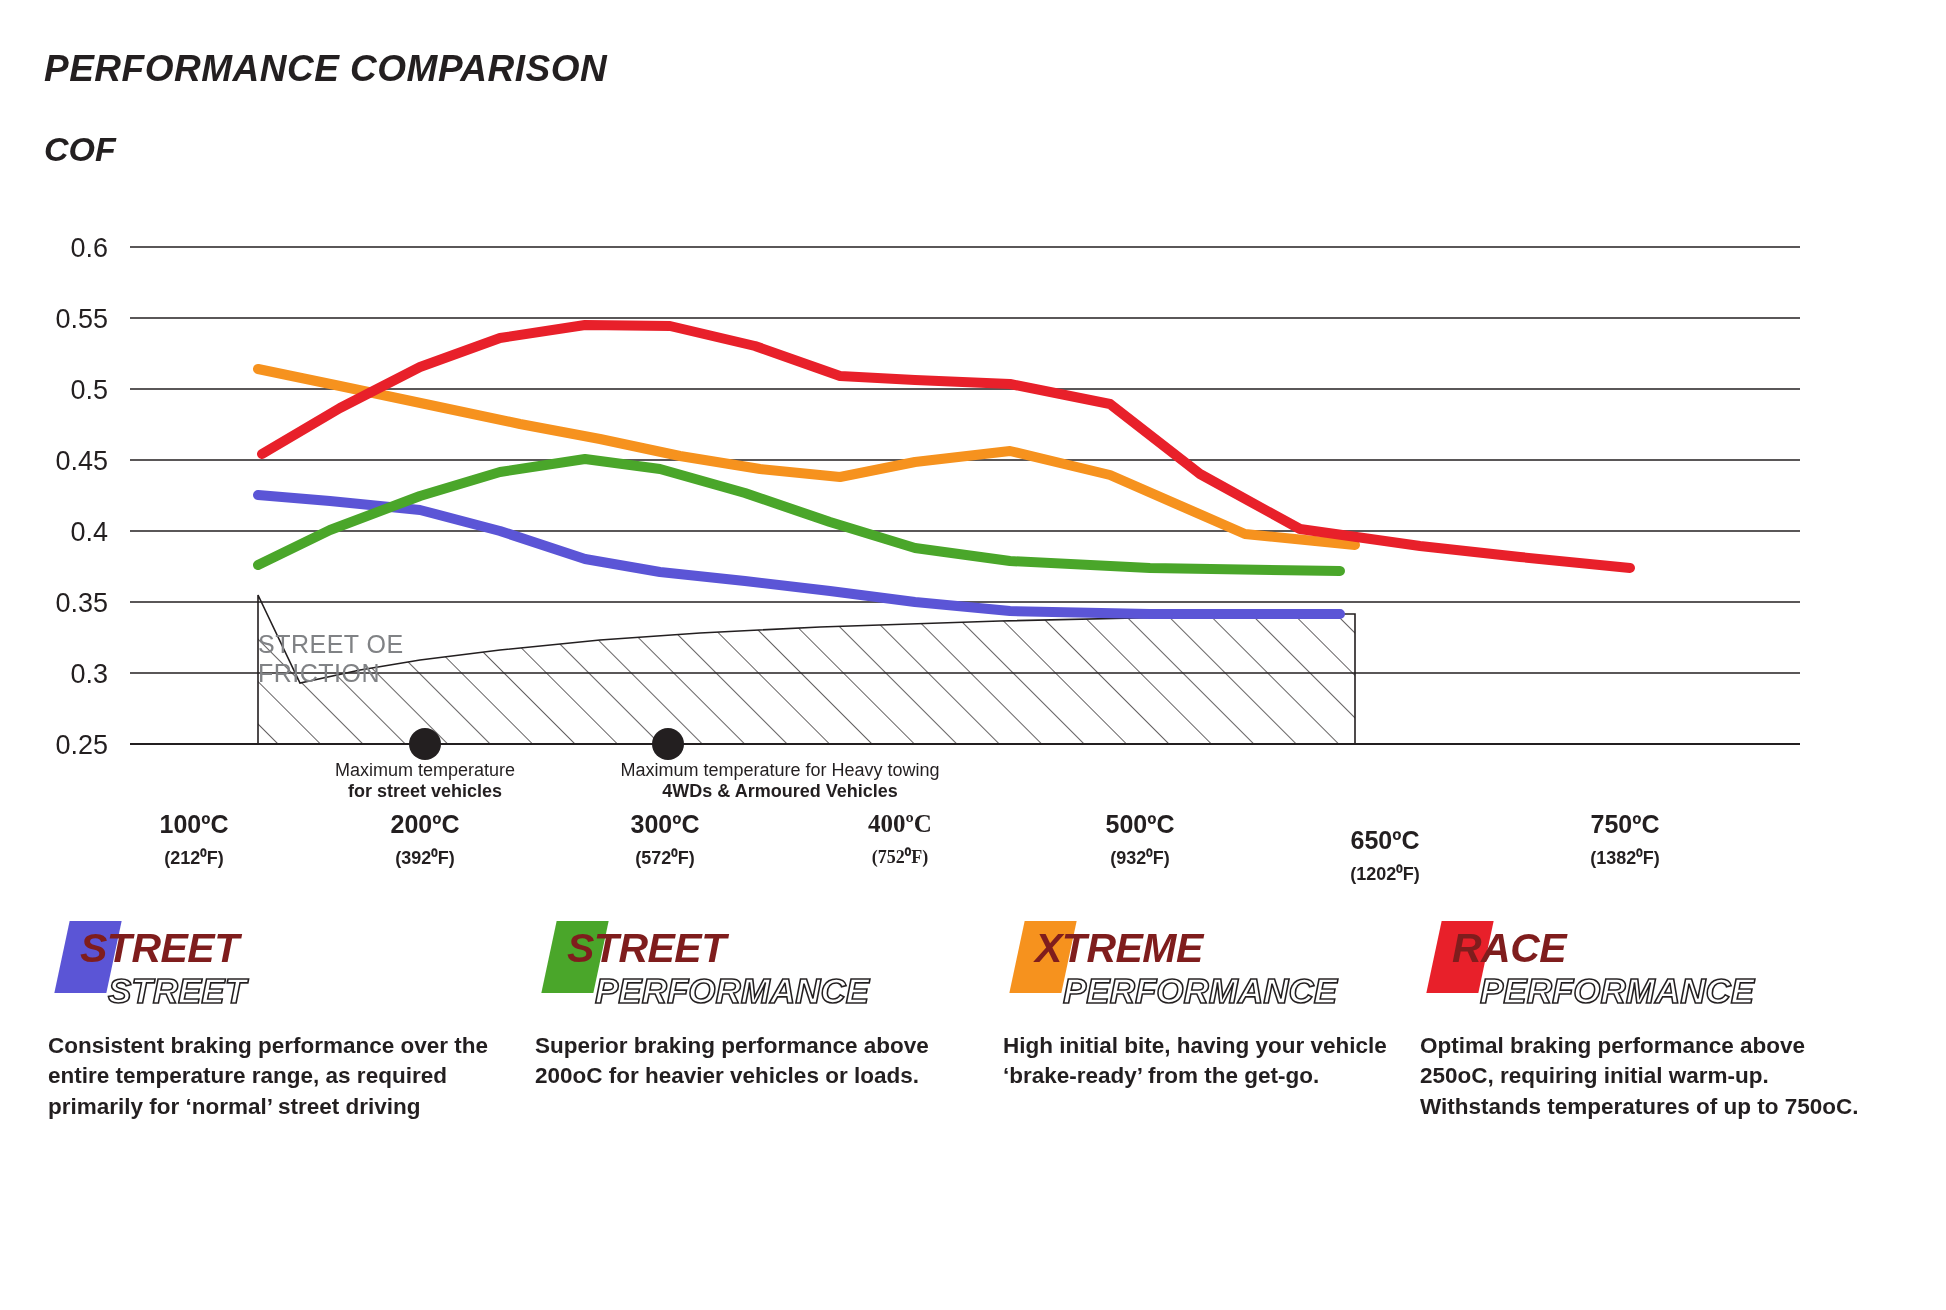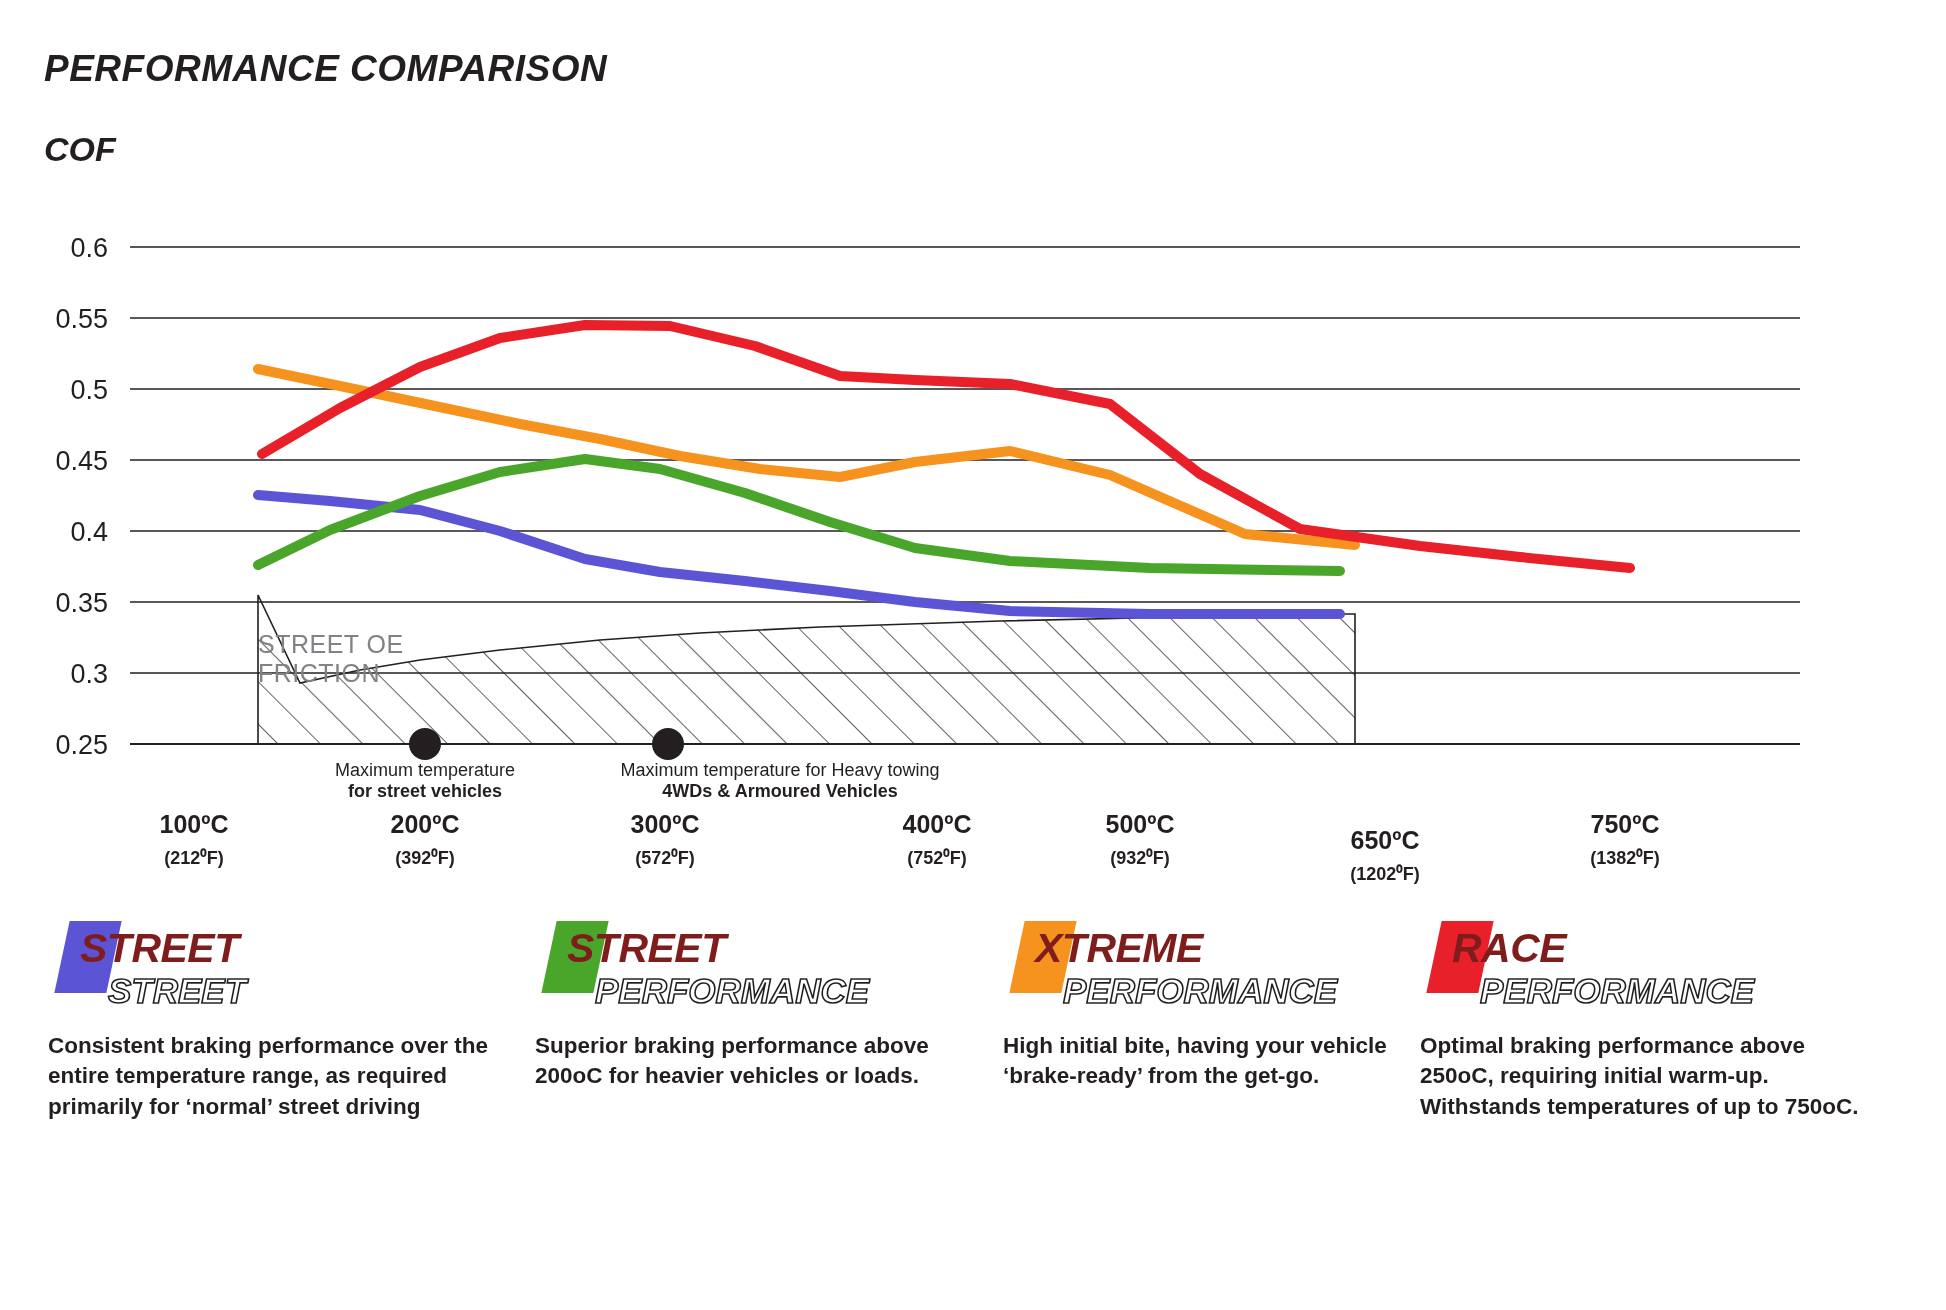--- a/index.html
+++ b/index.html
@@ -241,21 +241,21 @@
       <div class="f">(212⁰F)</div>
     </div>
     <div class="xtick" style="left:425px;">
       <div class="c">200ºC</div>
       <div class="f">(392⁰F)</div>
     </div>
     <div class="xtick" style="left:665px;">
       <div class="c">300ºC</div>
       <div class="f">(572⁰F)</div>
     </div>
-    <div class="xtick" style="left:937px;">
+    <div class="xtick" style="left:900px;font-family:Liberation Serif, serif;">
       <div class="c">400ºC</div>
       <div class="f">(752⁰F)</div>
     </div>
     <div class="xtick" style="left:1140px;">
       <div class="c">500ºC</div>
       <div class="f">(932⁰F)</div>
     </div>
     <div class="xtick" style="left:1385px;margin-top:16px;">
       <div class="c">650ºC</div>
       <div class="f">(1202⁰F)</div>

